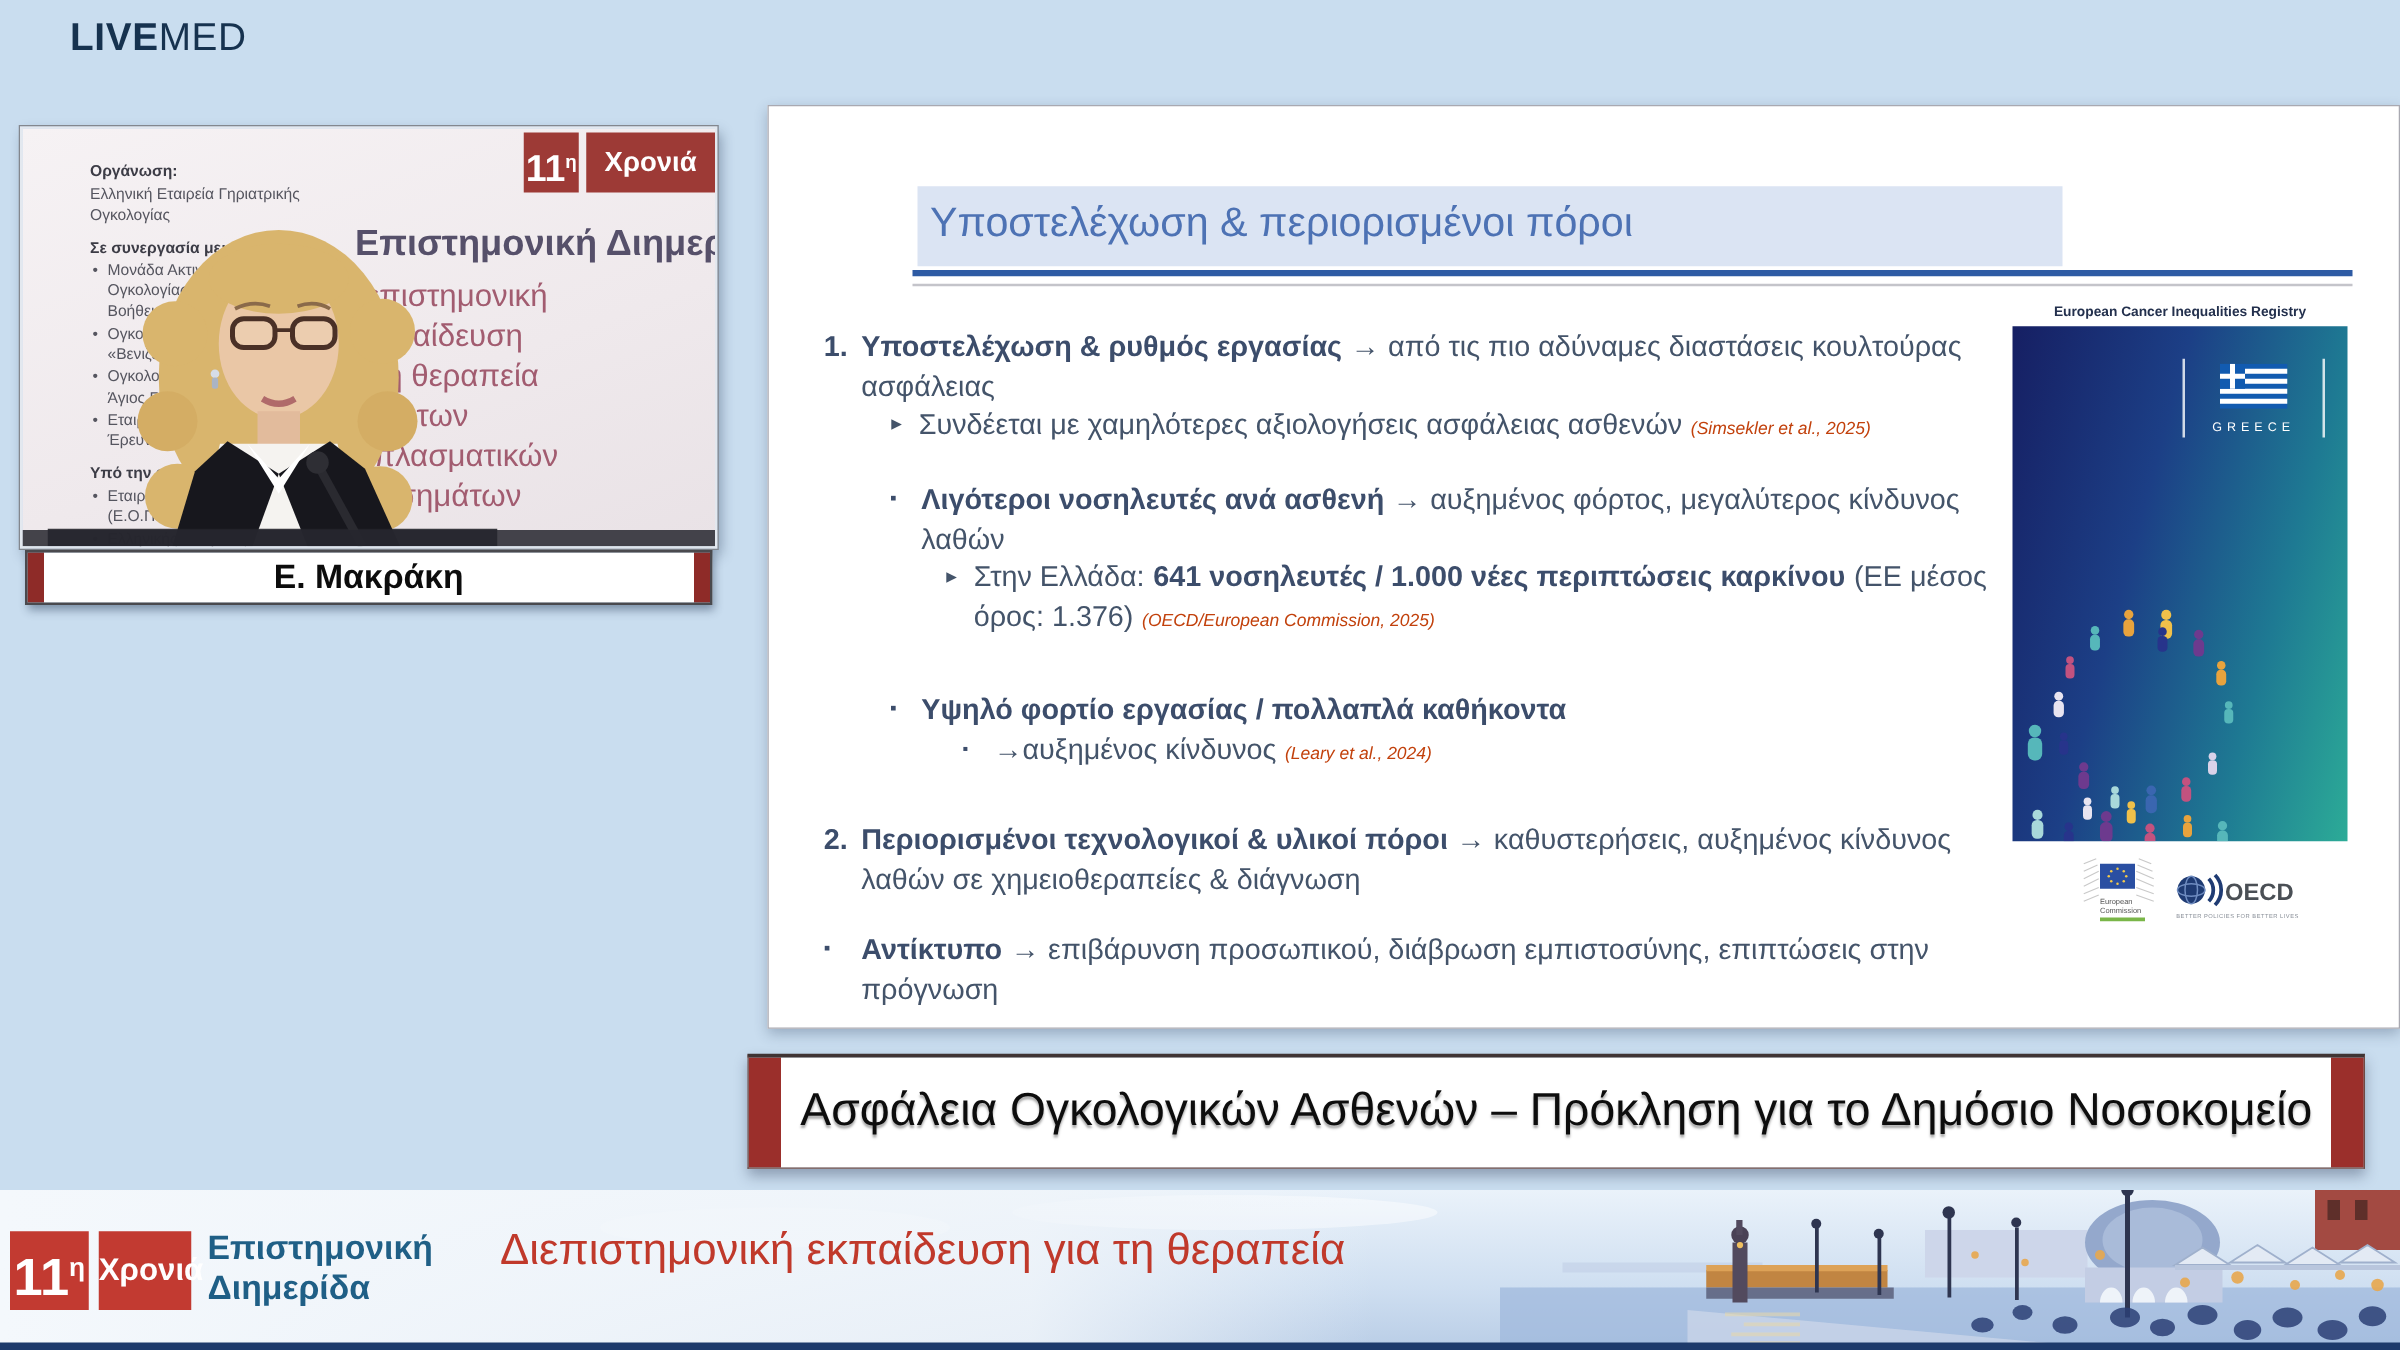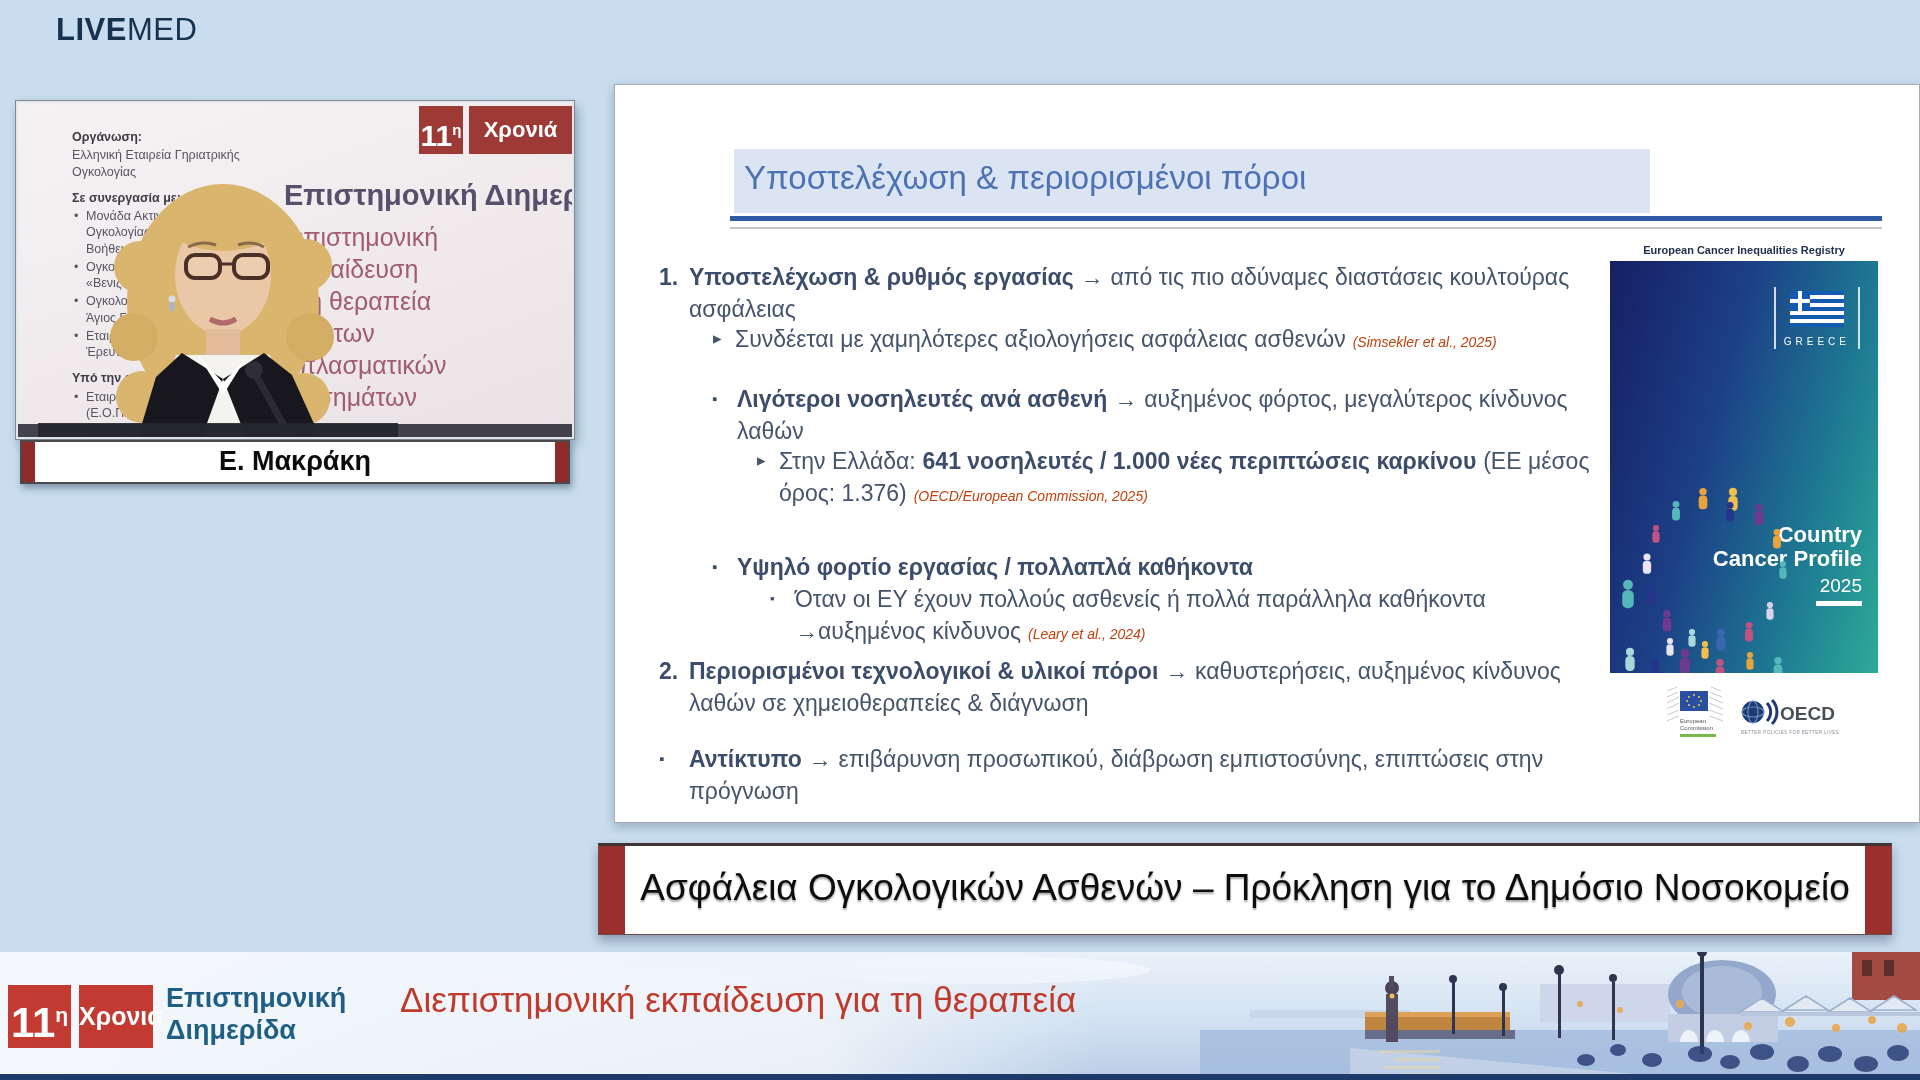--- a/index.html
+++ b/index.html
@@ -51,21 +51,21 @@
   .bt > *{margin-right:.3em;}
   .bt b{color:#3c4d6b;}
   .arr{font-weight:400;}
   .cite{font-size:14px;font-style:italic;color:#c2410c;font-weight:400;}
 
   
   .registry{left:995px;top:159px;width:268px;text-align:center;font-size:11px;font-weight:700;color:#23304d;}
   .cover{left:995px;top:176px;width:268px;height:412px;
          background:linear-gradient(105deg,#161f63 0%,#1c3f86 38%,#1e7a93 72%,#2cab97 100%);overflow:hidden;}
   .flagbox{position:absolute;right:18px;top:26px;border-left:2px solid rgba(255,255,255,.8);
-           border-right:2px solid rgba(255,255,255,.8);padding:4px 8px 2px;text-align:center;}
+           border-right:2px solid rgba(255,255,255,.8);padding:4px 22px 2px;text-align:center;}
   .greece{color:#fff;font-size:10px;letter-spacing:4px;margin-top:5px;}
   .cc{position:absolute;right:16px;top:262px;text-align:right;color:#fff;}
   .cc .l1{font-size:22px;font-weight:700;line-height:24px;}
   .cc .yr{font-size:19px;font-weight:300;margin-top:4px;}
   .cc .bar{width:46px;height:5px;background:#fff;margin:4px 0 0 auto;}
 
   
   .ec-logo{left:1050px;top:600px;}
   .oecd-logo{left:1125px;top:612px;}
 
@@ -194,21 +194,20 @@
   </div>
 
   <div class="bi" style="left:97px;top:466px">
     <span class="mk sq" style="width:25px">▪</span>
     <div class="bt"><b>Υψηλό φορτίο εργασίας / πολλαπλά καθήκοντα</b></div>
   </div>
 
   <div class="bi" style="left:155px;top:498px">
     <span class="mk sq" style="width:25px;font-size:13px">▪</span>
     <div>
-      <div class="bt"><span>Όταν οι ΕΥ έχουν πολλούς ασθενείς ή πολλά παράλληλα καθήκοντα</span></div>
       <div class="bt"><span class="arr" style="margin-right:0">→</span><span>αυξημένος κίνδυνος</span><span class="cite">(Leary et al., 2024)</span></div>
     </div>
   </div>
 
   <div class="bi" style="left:44px;top:570px">
     <span class="mk" style="width:30px">2.</span>
     <div class="bt" style="width:900px">
       <b>Περιορισμένοι τεχνολογικοί &amp; υλικοί πόροι</b><span class="arr">→</span><span>καθυστερήσεις, αυξημένος κίνδυνος λαθών σε χημειοθεραπείες &amp; διάγνωση</span>
     </div>
   </div>
@@ -227,26 +226,20 @@
         <rect width="27" height="18" fill="#125bb0"></rect>
         <rect y="2" width="27" height="2" fill="#fff"></rect>
           <rect y="6" width="27" height="2" fill="#fff"></rect>
         <rect y="10" width="27" height="2" fill="#fff"></rect>
           <rect y="14" width="27" height="2" fill="#fff"></rect>
         <rect width="10" height="10" fill="#125bb0"></rect>
         <rect x="4" width="2" height="10" fill="#fff"></rect>
           <rect y="4" width="10" height="2" fill="#fff"></rect>
       </svg>
       <div class="greece">GREECE</div>
-    </div>
-    <div class="cc">
-      <div class="l1">Country</div>
-      <div class="l1">Cancer Profile</div>
-      <div class="yr">2025</div>
-      <div class="bar"></div>
     </div>
     <svg class="abs" style="left:0;top:180px" width="220" height="232" viewBox="0 0 220 232">
       <defs>
           <g id="prs">
             <circle cy="-7" r="3.1"></circle>
             <rect x="-3.6" y="-3.8" width="7.2" height="11.5" rx="3.2"></rect>
           </g>
         </defs>
       <use href="#prs" transform="translate(173,130)" fill="#56b7ba"></use>
       <use href="#prs" transform="translate(167,99) scale(1.1)" fill="#e8a33d"></use>

